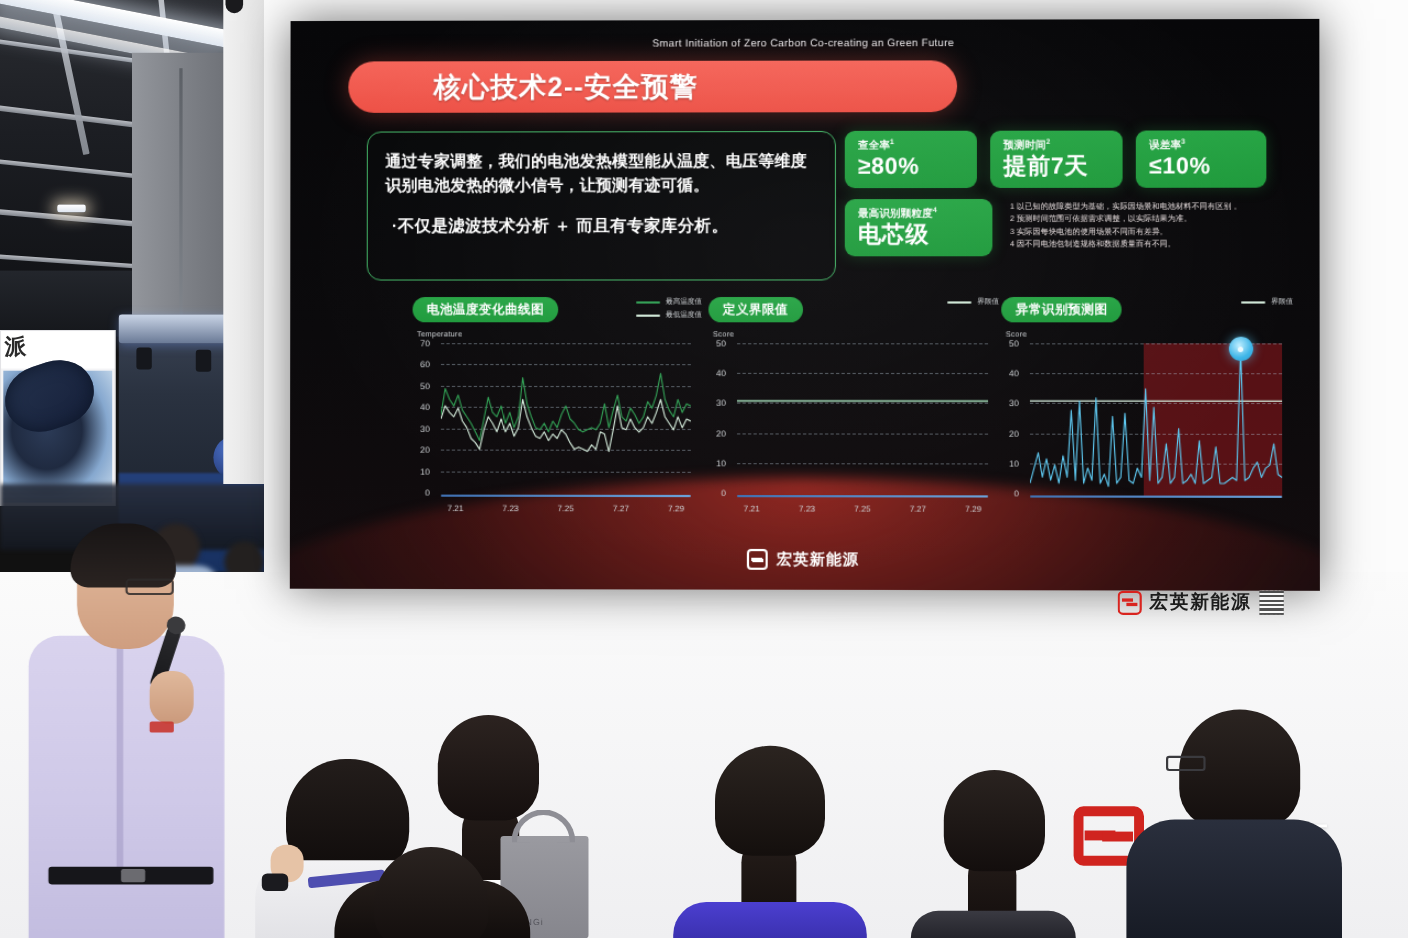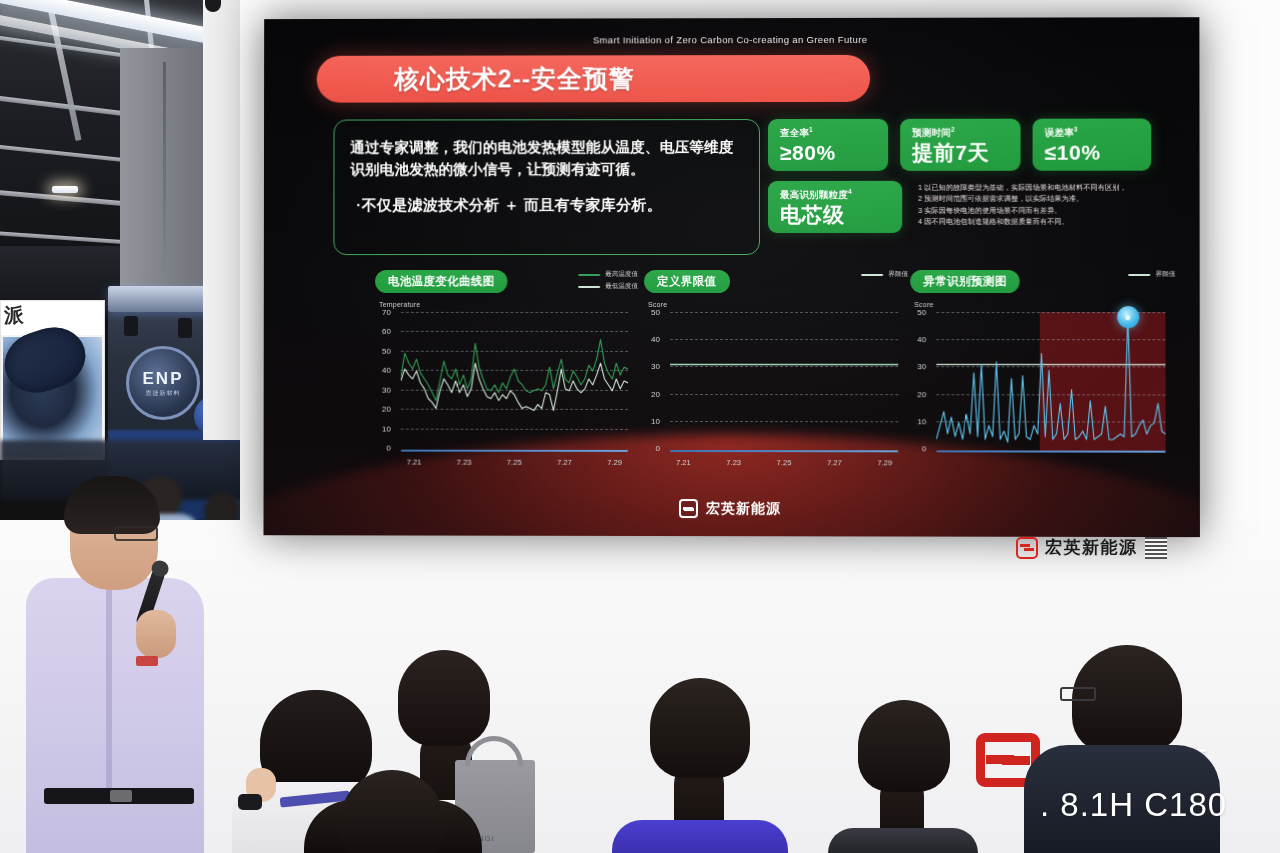--- a/index.html
+++ b/index.html
@@ -249,24 +249,20 @@
 
   <div class="pillar-grey"></div>
   <div class="pole"></div>
 
   <div class="enp-stand">
     <div class="enp-canopy" style="left:0;top:0;width:158px;"></div>
     <div class="spot" style="left:16px;top:30px;"></div>
     <div class="spot" style="left:70px;top:32px;"></div>
     <div class="spot" style="left:122px;top:30px;"></div>
   </div>
-  <div class="enp-ring">
-    <b>ENP</b>
-    <i>恩捷新材料</i>
-  </div>
   <div class="enp-dot"></div>
 
   <div class="booth-panel">
     <div class="bp-top"></div>
     <div class="bp-img"></div>
   </div>
   <div class="booth-blob"></div>
   <div class="booth-logo-cn">派</div>
 
   <div class="floor-blue"></div>
@@ -515,14 +511,13 @@
       <div class="tail"></div>
       <div class="h"></div>
       <div class="b"></div>
     </div>
   <div class="person" id="aud6">
       <div class="h"></div>
       <div class="glass"></div>
       <div class="b"></div>
     </div>
 
-  <div class="big-code">. 8.1H C180</div>
 </div>
 
 </body></html>

